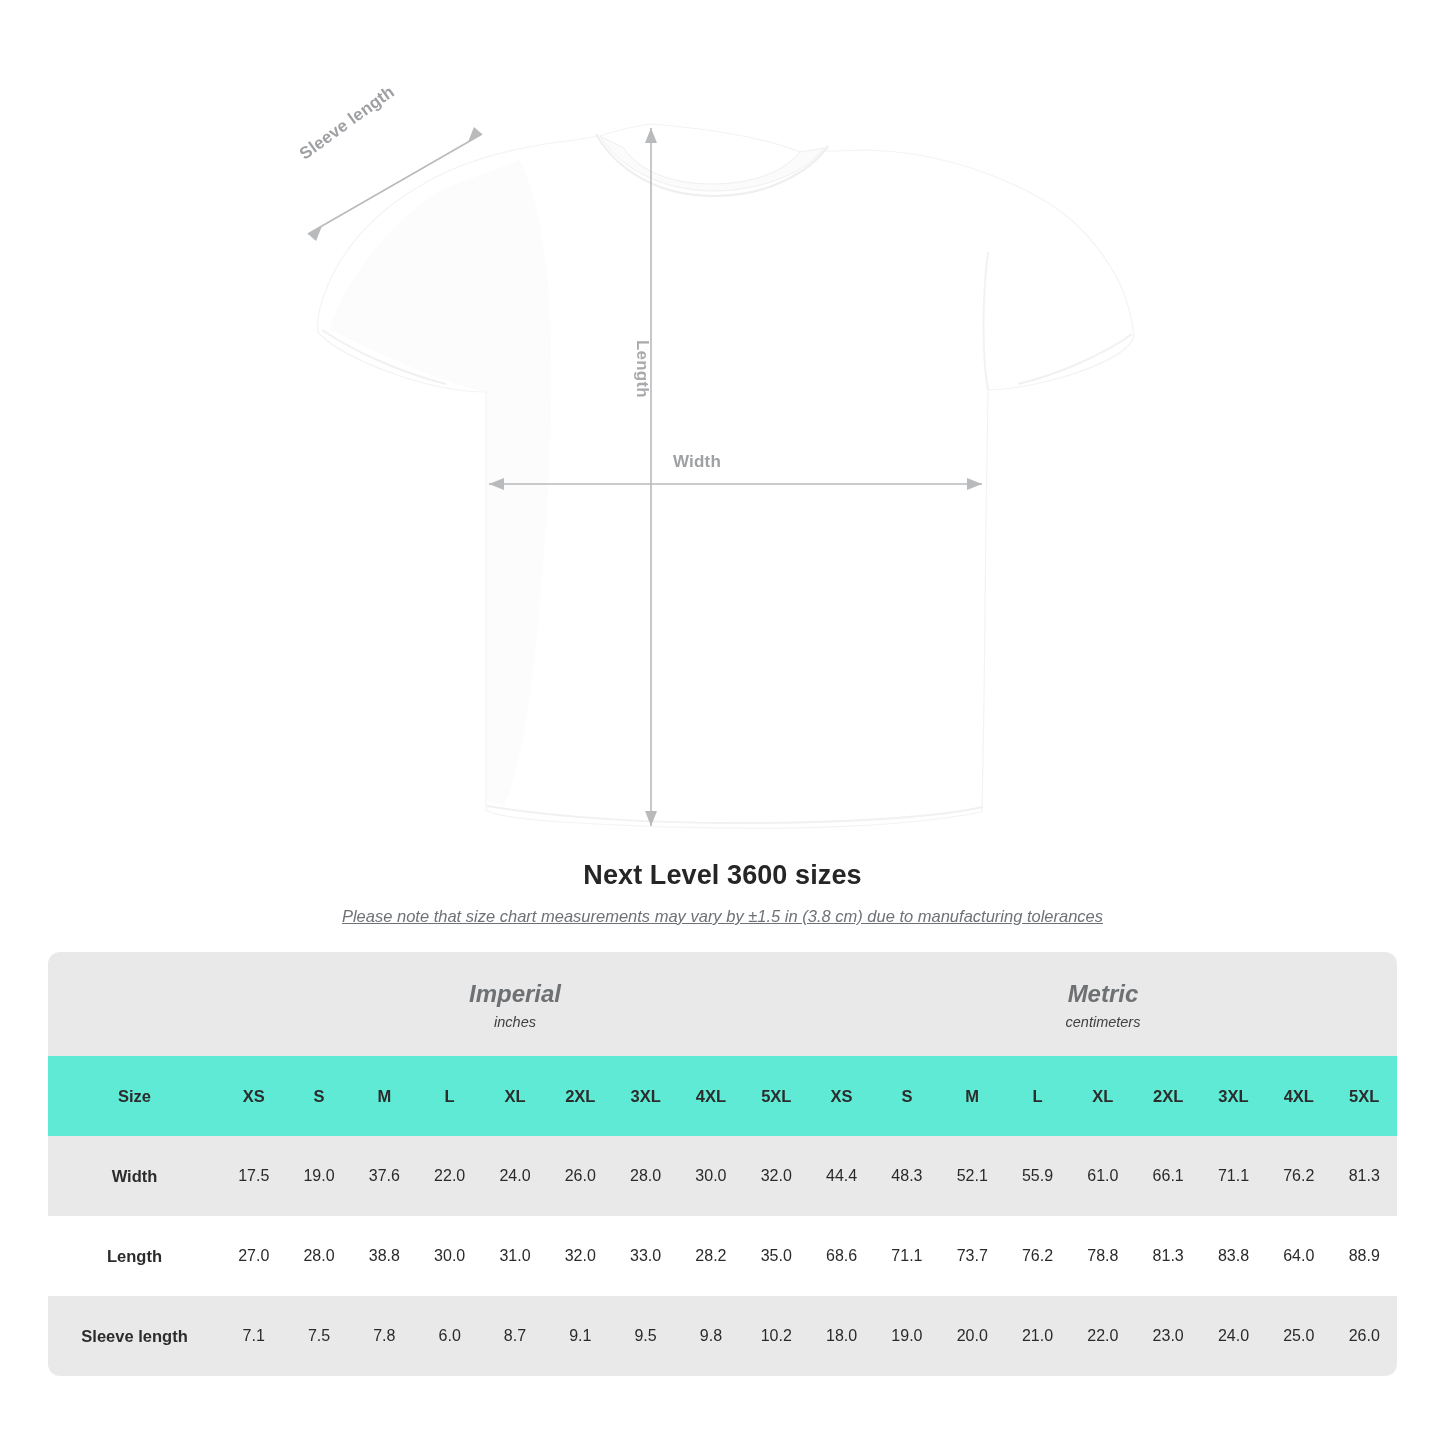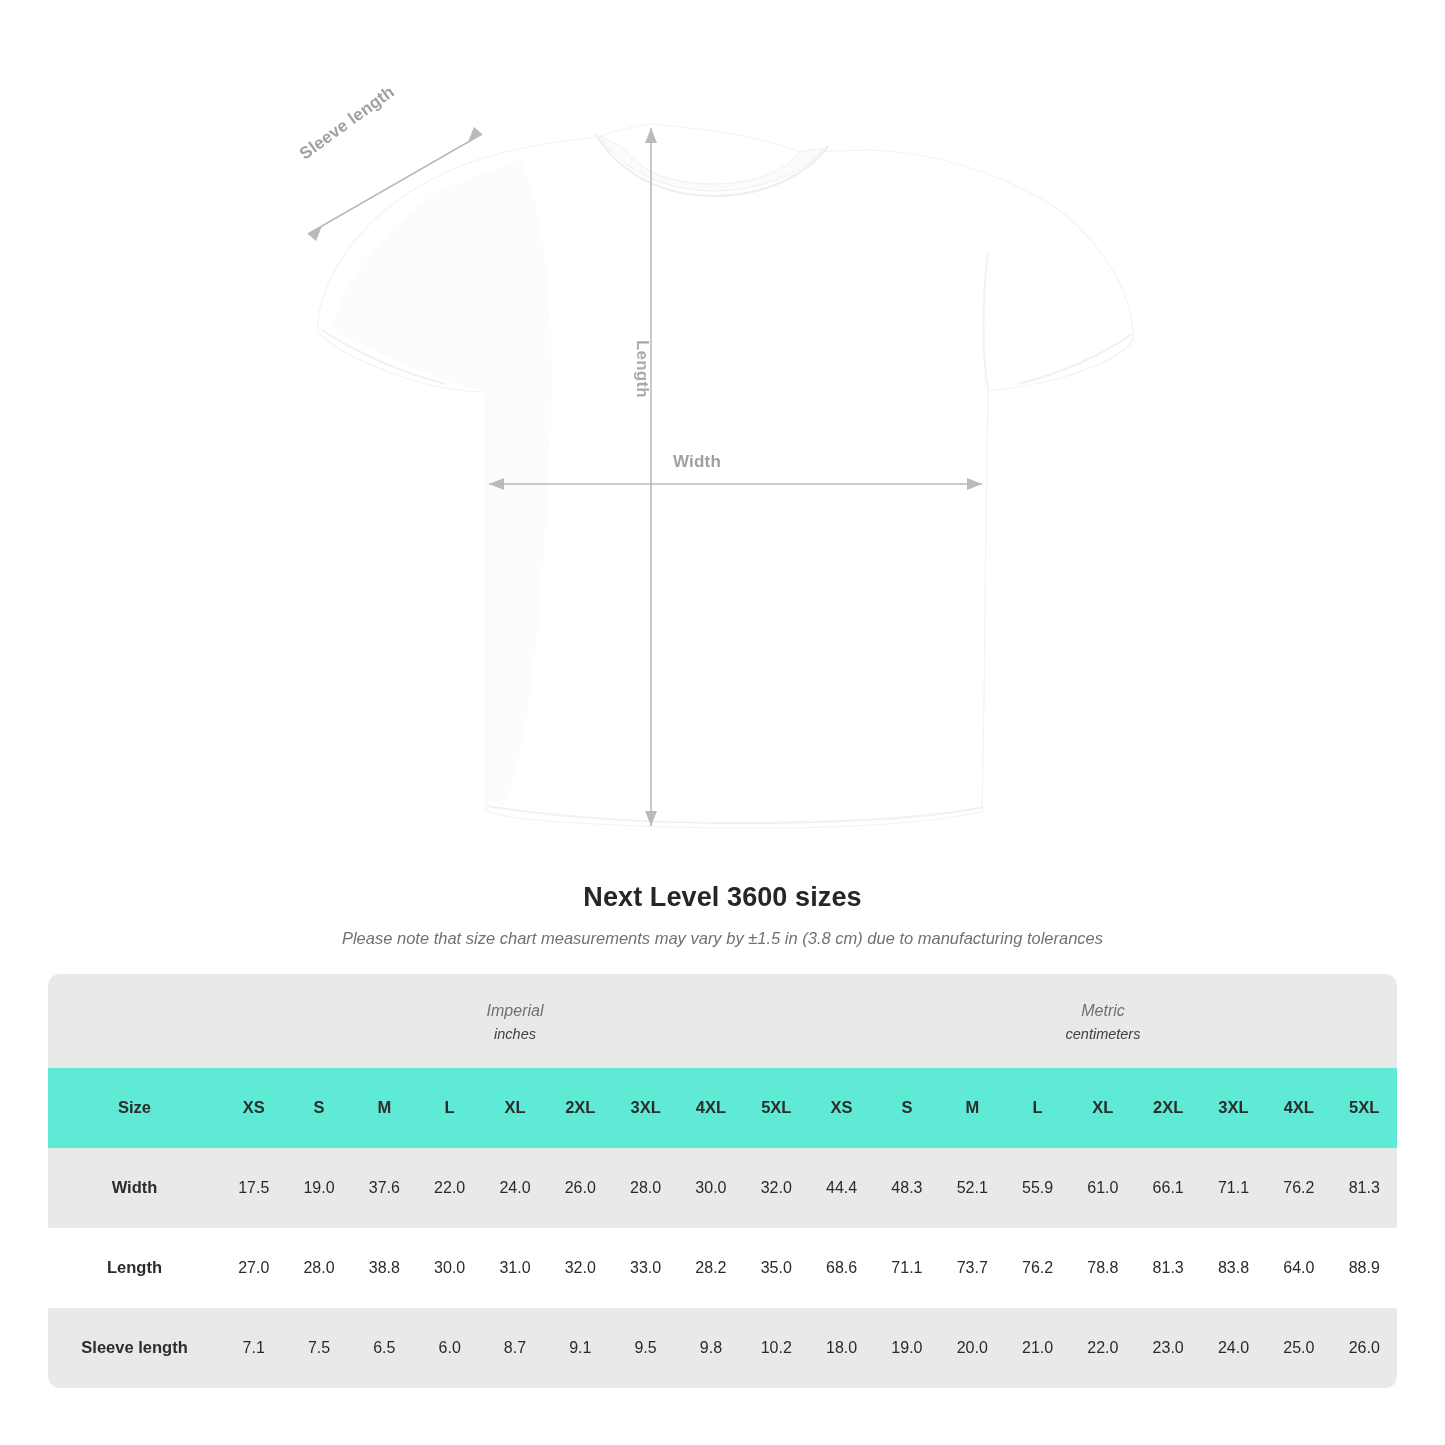--- a/index.html
+++ b/index.html
@@ -51,33 +51,33 @@
   .annot-width {
     left: 673px;
     top: 452px;
     font-size: 17px;
     color: #9fa0a3;
   }
 
   
   .titleblock {
     text-align: center;
-    margin-top: 22px;
   }
   .chart-title {
     font-size: 27px;
     font-weight: bold;
     color: #262626;
     letter-spacing: .1px;
   }
   .chart-note {
     margin-top: 16px;
     font-size: 16.5px;
     font-style: italic;
     color: #6e7276;
+    text-decoration: underline;
   }
 
   
   .table-wrap {
     margin: 26px 48px 0 48px;
   }
   table.sizes {
     width: 1349px;
     border-collapse: collapse;
     table-layout: fixed;
@@ -85,23 +85,23 @@
   table.sizes tr.group-row td {
     background: #e9e9e9;
     padding: 26px 0 26px 0;
     text-align: center;
     vertical-align: middle;
   }
   table.sizes tr.group-row td.corner {
     background: #e9e9e9;
   }
   .group-name {
-    font-size: 16px;
+    font-size: 24px;
     font-style: italic;
-    font-weight: normal;
+    font-weight: bold;
     color: #6d7174;
     line-height: 1.35;
   }
   .group-unit {
     font-size: 14.5px;
     font-style: italic;
     color: #404040;
     margin-top: 4px;
   }
   table.sizes td {
@@ -283,21 +283,21 @@
           <td>81.3</td>
           <td>83.8</td>
           <td>64.0</td>
           <td>88.9</td>
         </tr>
 
         <tr class="row-shade">
           <td class="rowlabel">Sleeve length</td>
           <td>7.1</td>
           <td>7.5</td>
-          <td>6.5</td>
+          <td>7.8</td>
           <td>6.0</td>
           <td>8.7</td>
           <td>9.1</td>
           <td>9.5</td>
           <td>9.8</td>
           <td>10.2</td>
           <td>18.0</td>
           <td>19.0</td>
           <td>20.0</td>
           <td>21.0</td>

